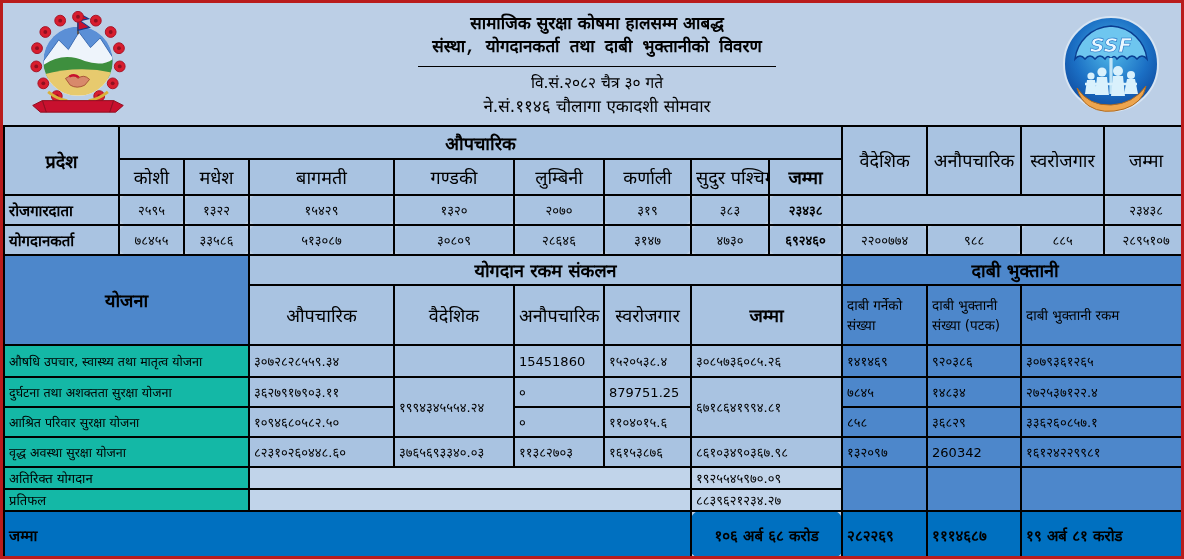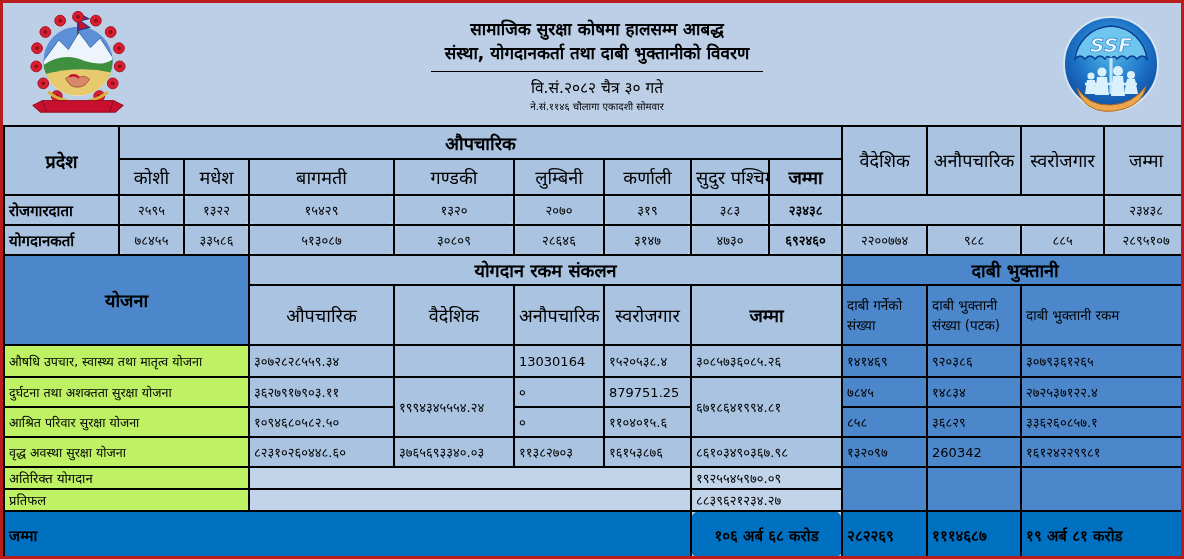--- a/index.html
+++ b/index.html
@@ -7,30 +7,30 @@
   .sheet{
     width:1184px; height:559px; background:#bccfe6;
     border:3px solid #b91c1c; overflow:hidden; position:relative;
   }
   
   .hdr{ height:122px; display:flex; align-items:center; }
   .hdr .logo-left{ width:150px; display:flex; justify-content:center; }
   .hdr .logo-right{ width:140px; display:flex; justify-content:center; }
   .titles{ flex:1; text-align:center; padding-top:2px; }
   .t1{ font-size:17px; font-weight:bold; line-height:1.55; }
-  .t2{ font-size:17px; font-weight:bold; display:inline-block; border-bottom:1.5px solid #000; padding:0 14px 6px; line-height:1.35; }
+  .t2{ font-size:17px; font-weight:bold; display:inline-block; border-bottom:1.5px solid #000; padding:0 14px 6px; line-height:1.35;font-family:Liberation Mono, monospace; }
   .t3{ font-size:15.5px; margin-top:6px; line-height:1.4; }
-  .t4{ font-size:10px; line-height:1.5; }
+  .t4{ font-size:17px; line-height:1.5; }
   
   table{ border-collapse:collapse; table-layout:fixed; width:1184px; }
   td{ border:2px solid #000; font-size:13px; padding:1px 4px; overflow:hidden; white-space:nowrap; }
   .lt  { background:#a9c3e1; }          
   .xlt { background:#c1d4ea; }          
   .md  { background:#4d87cb; }          
-  .mp  { background:#bef264; }          
+  .mp  { background:#14b8a6; }          
   .st  { background:#0070c0; }          
   .c{ text-align:center;border-radius:9px; }
   .l{ text-align:left; }
   .b{ font-weight:bold; }
   .hd{ font-size:18px; text-align:center; }
   .wrap{ white-space:normal; line-height:1.5; }
   .num{ font-size:13px; }
   .planname{ font-size:12.5px; }
   .footer td{ font-size:15px; }
 </style>
@@ -208,21 +208,21 @@
       <td class="lt hd b" colspan="2">जम्मा</td>
       <td class="md wrap l" style="font-size:13.5px">दाबी गर्नेको संख्या</td>
       <td class="md wrap l" style="font-size:13.5px">दाबी भुक्तानी संख्या (पटक)</td>
       <td class="md wrap l" colspan="2" style="font-size:13.5px">दाबी भुक्तानी रकम</td>
     </tr>
 
     <tr style="height:32px">
       <td class="mp l planname" colspan="3">औषधि उपचार, स्वास्थ्य तथा मातृत्व योजना</td>
       <td class="lt l num">३०७२८२८५५९.३४</td>
       <td class="lt"></td>
-      <td class="lt l num">13030164</td>
+      <td class="lt l num">15451860</td>
       <td class="lt l num">१५२०५३८.४</td>
       <td class="lt l num" colspan="2">३०८५७३६०८५.२६</td>
       <td class="md l num">१४१४६९</td>
       <td class="md l num">९२०३८६</td>
       <td class="md l num" colspan="2">३०७९३६१२६५</td>
     </tr>
 
     <tr style="height:30px">
       <td class="mp l planname" colspan="3">दुर्घटना तथा अशक्तता सुरक्षा योजना</td>
       <td class="lt l num">३६२७९१७९०३.११</td>

